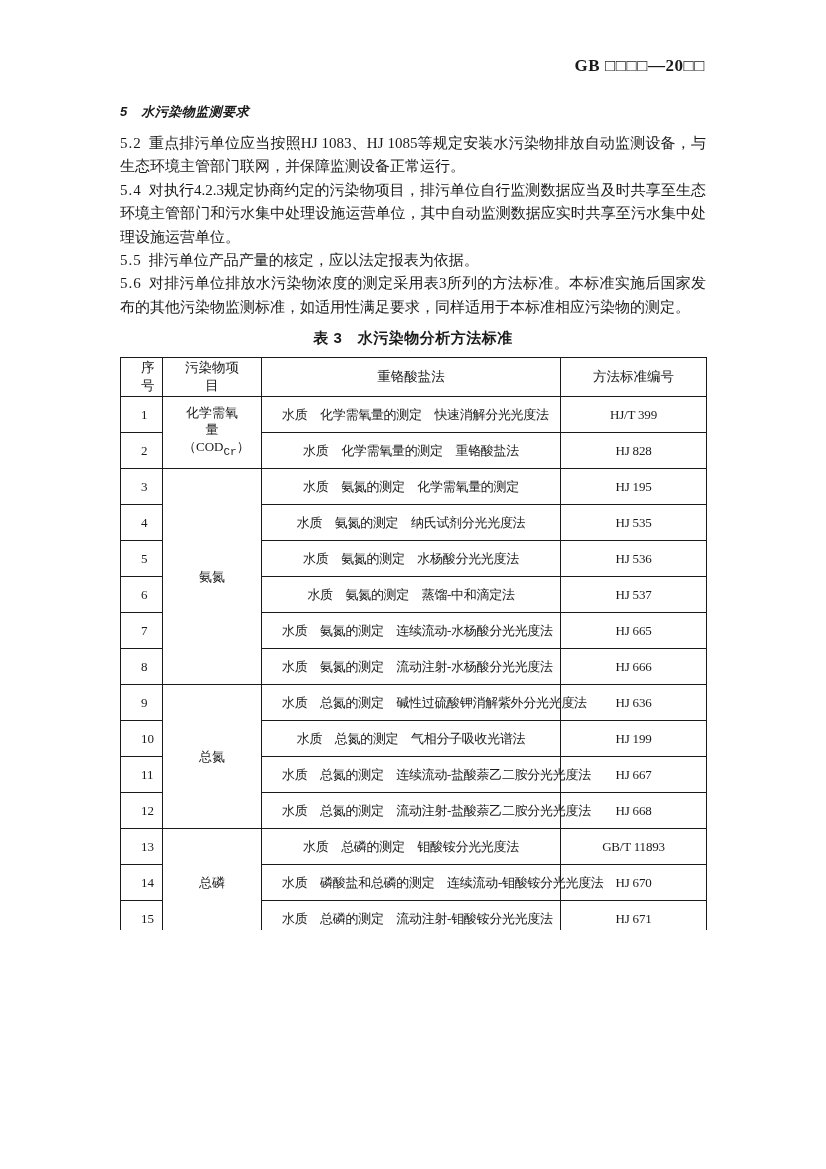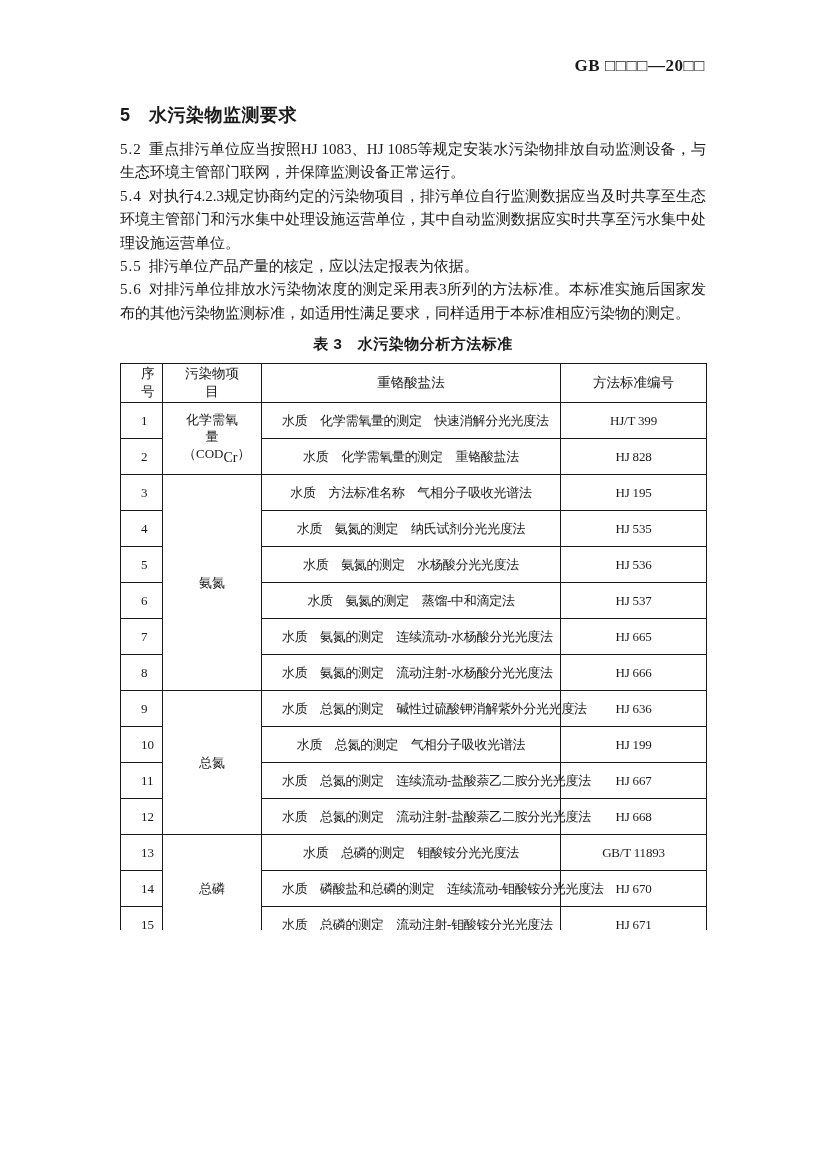--- a/index.html
+++ b/index.html
@@ -8,23 +8,24 @@
     font-family:"Liberation Serif","DejaVu Serif",serif; color:#1a1a1a;
     overflow:hidden;
   }
   .doc-number {
     position:absolute; top:56px; right:121px;
     font-size:17px; font-weight:bold; letter-spacing:0.5px;
     font-family:"Liberation Serif","DejaVu Serif",serif;
   }
   .content { position:absolute; left:120px; top:103px; width:586px; }
   .section-heading {
-    margin:0 0 11px 0; font-size:18px; font-weight:bold;
+    margin:0 0 11px 0; font-size:13px; font-weight:bold;
     font-family:"Liberation Sans","DejaVu Sans",sans-serif;
     letter-spacing:0.5px;
+    font-style:italic;
   }
   .para {
     margin:0; font-size:15px; line-height:23.4px;
     text-align:justify; text-justify:inter-ideograph;
   }
   .para-num { margin-right:7px; letter-spacing:1px; }
   .table-caption {
     margin:10px 0 9px 0; text-align:center;
     font-size:15px; font-weight:bold;
     font-family:"Liberation Sans","DejaVu Sans",sans-serif;
@@ -39,21 +40,21 @@
     font-weight:normal; font-size:13px; text-align:center;
     vertical-align:middle; overflow:visible;
   }
   table.methods th { font-size:13.5px; }
   td.c-method {
     text-align:left; padding-left:6px; padding-right:2px;
     white-space:nowrap; font-size:12px; letter-spacing:-0.3px;margin-top:36px;
   }
   td.c-pollutant { line-height:17px; padding-left:1px; padding-right:1px; }
   td.c-pollutant.tight { font-size:12px; letter-spacing:-0.5px;margin-left:42px; }
-  td.c-pollutant sub { font-size:14px; }
+  td.c-pollutant sub { font-size:11px;font-family:Liberation Mono, monospace; }
   td.c-code { font-size:12.5px; letter-spacing:-0.2px; }
   td.c-no { font-size:13px; }
   .page-number {
     position:absolute; top:1083px; left:0; width:100%;
     text-align:center; font-size:14px;
   }
 </style>
 </head>
 <body>
 
@@ -97,21 +98,21 @@
             <td class="c-code">HJ/T 399</td>
           </tr>
           <tr>
             <td class="c-no">2</td>
             <td class="c-method">水质　化学需氧量的测定　重铬酸盐法</td>
             <td class="c-code">HJ 828</td>
           </tr>
           <tr>
             <td class="c-no">3</td>
             <td class="c-pollutant" rowspan="6">氨氮</td>
-            <td class="c-method">水质　方法标准名称　气相分子吸收光谱法</td>
+            <td class="c-method">水质　氨氮的测定　化学需氧量的测定</td>
             <td class="c-code">HJ 195</td>
           </tr>
           <tr>
             <td class="c-no">4</td>
             <td class="c-method">水质　氨氮的测定　纳氏试剂分光光度法</td>
             <td class="c-code">HJ 535</td>
           </tr>
           <tr>
             <td class="c-no">5</td>
             <td class="c-method">水质　氨氮的测定　水杨酸分光光度法</td>

